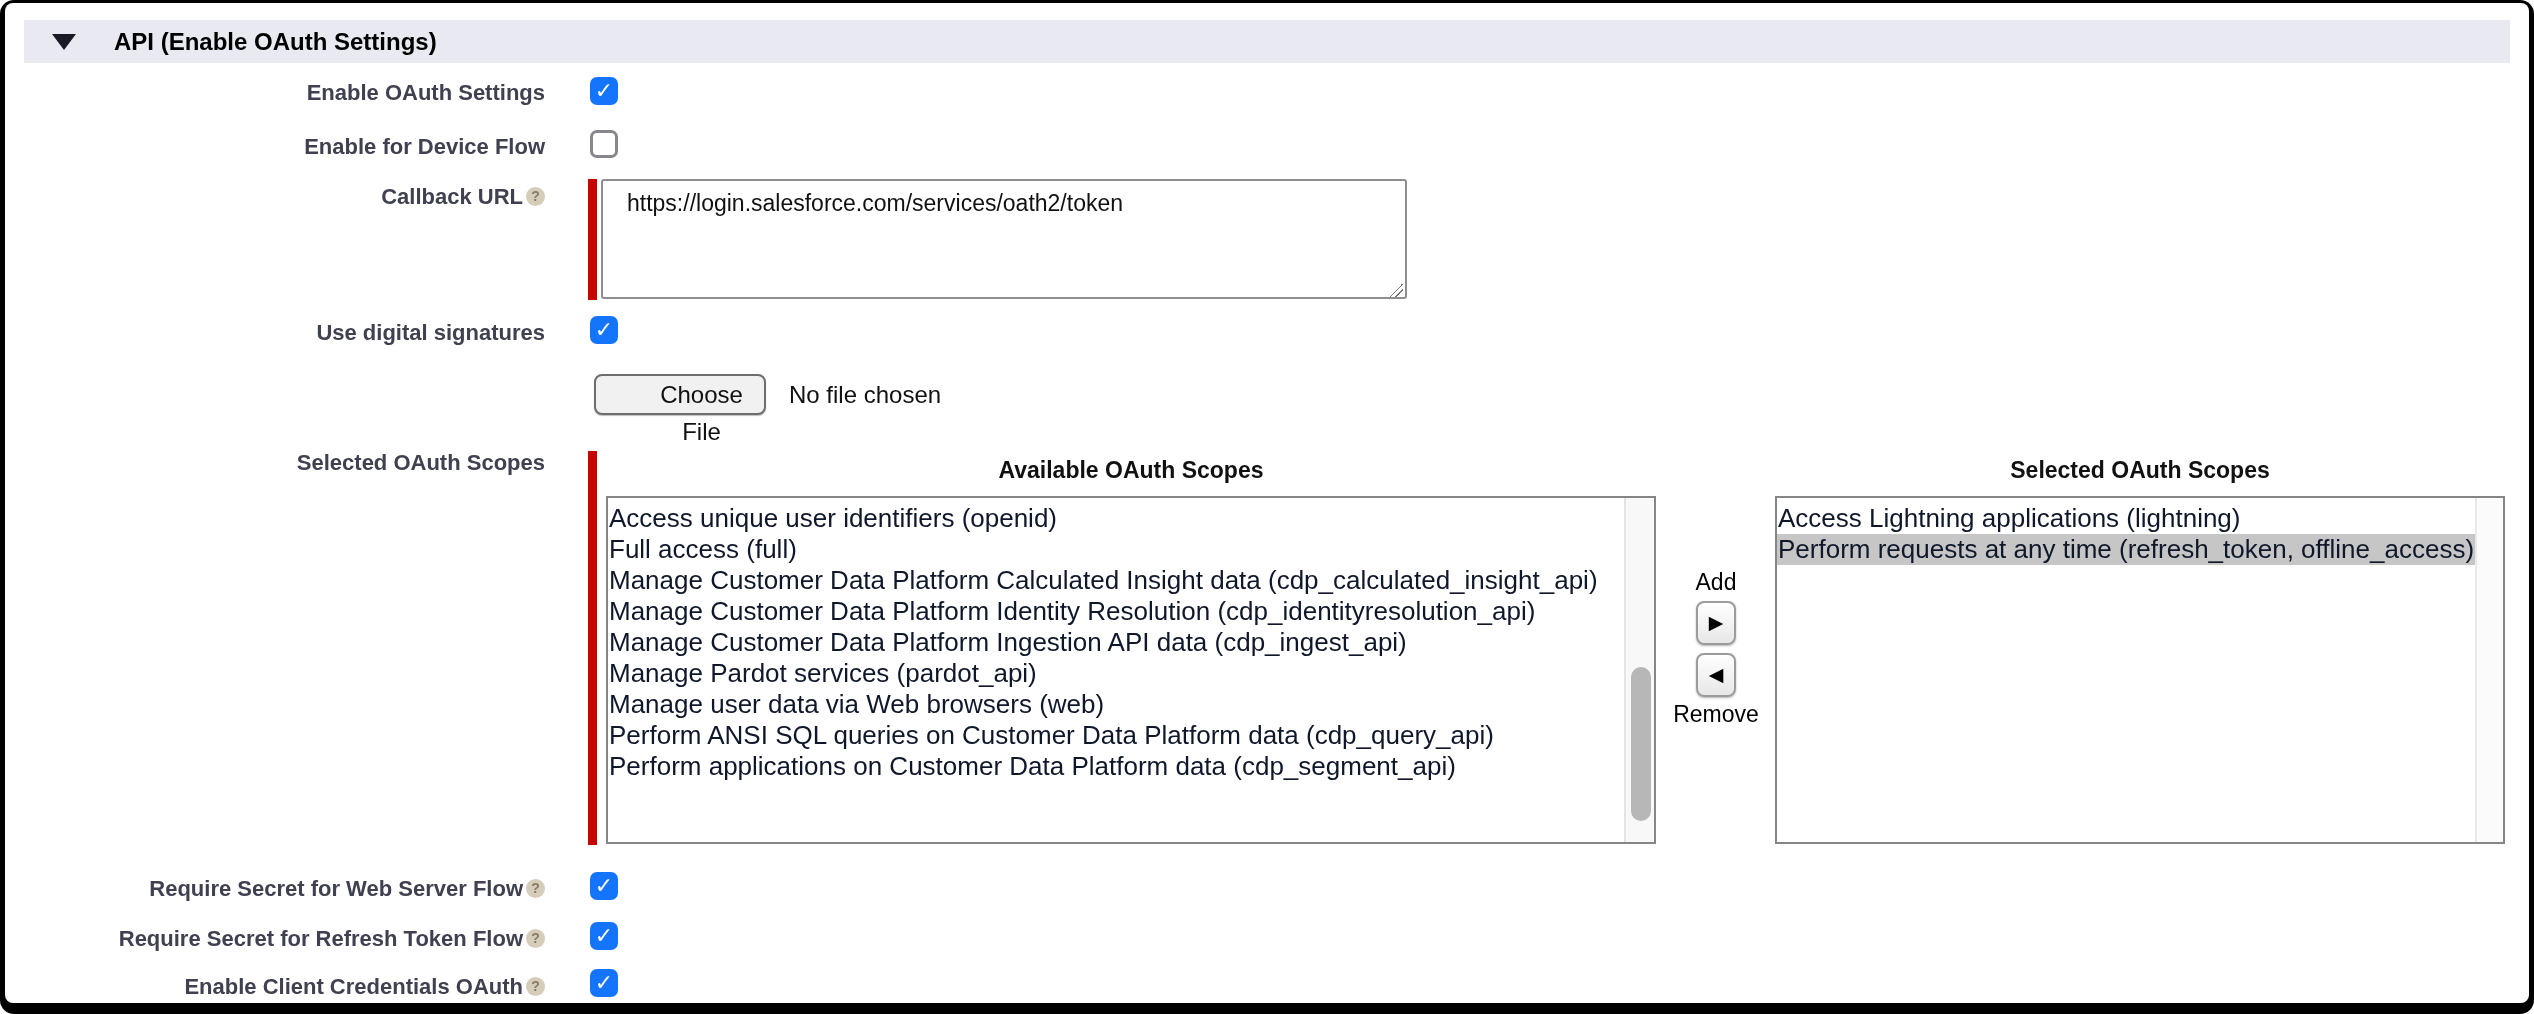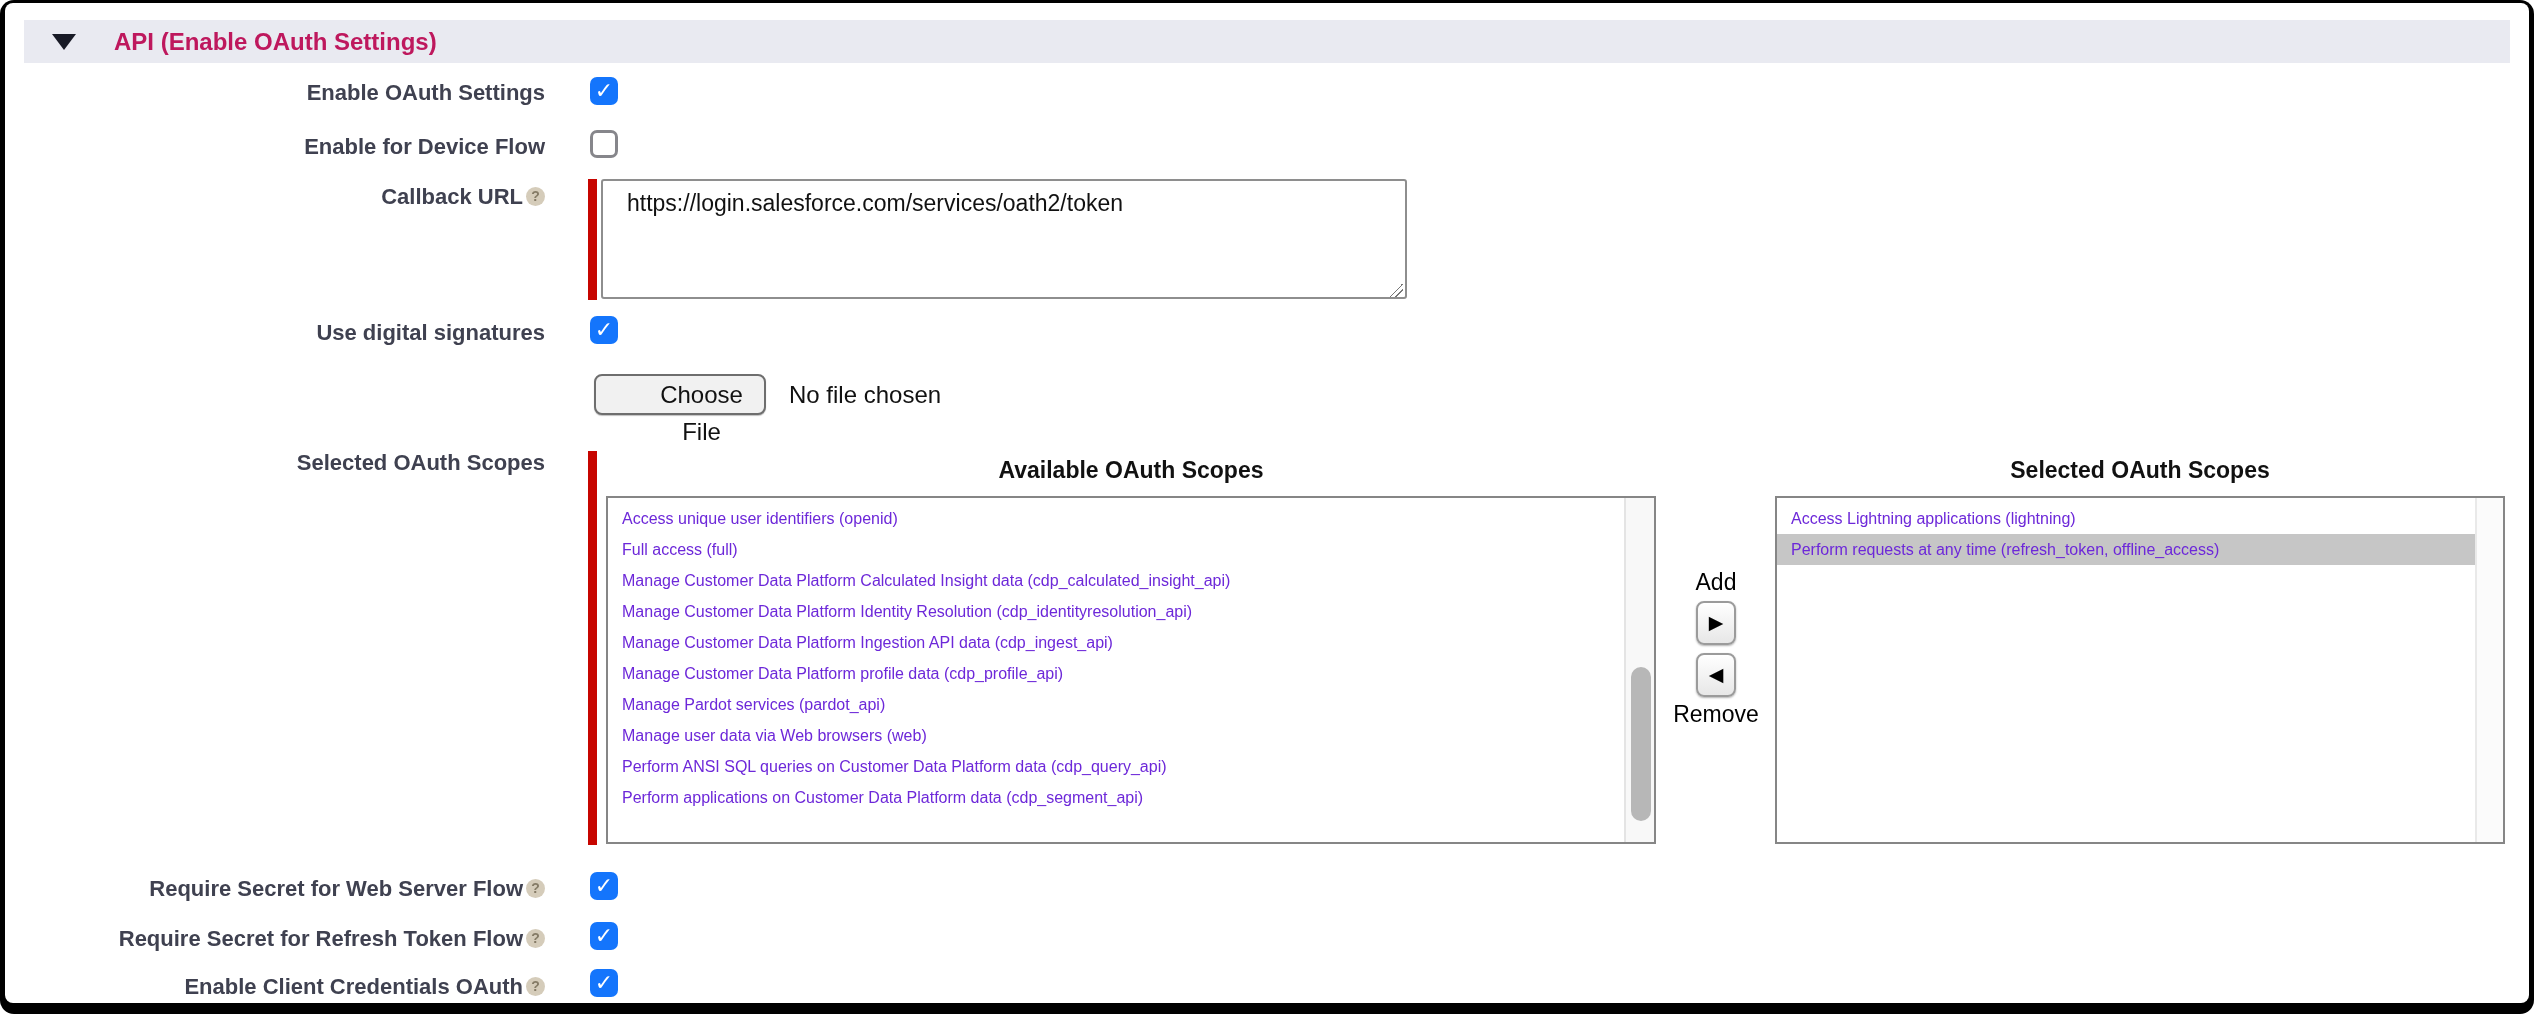--- a/index.html
+++ b/index.html
@@ -3,21 +3,21 @@
 <meta charset="utf-8">
 <style>
   html,body{margin:0;padding:0;background:#fff;}
   body{font-family:"Liberation Sans","DejaVu Sans",sans-serif;-webkit-font-smoothing:antialiased;}
   .frame{position:relative;width:2534px;height:1014px;background:#000;border-radius:14px;overflow:hidden;}
   .page{position:absolute;left:5px;top:3px;right:5px;bottom:11px;background:#fff;border-radius:8px;overflow:hidden;}
 
   
   .sec-header{position:absolute;left:19px;top:17px;width:2486px;height:43px;background:#e9eaf1;}
   .tri{position:absolute;left:28px;top:14px;width:0;height:0;border-left:12px solid transparent;border-right:12px solid transparent;border-top:16px solid #181a26;cursor:pointer;}
-  .sec-title{position:absolute;left:90px;top:0;height:43px;line-height:43px;font-size:24px;font-weight:bold;color:#be185d;}
+  .sec-title{position:absolute;left:90px;top:0;height:43px;line-height:43px;font-size:24px;font-weight:bold;color:#000000;}
 
   
   .flabel{position:absolute;left:0;width:540px;text-align:right;font-size:22px;font-weight:bold;color:#3f4150;line-height:27px;white-space:nowrap;}
   .help{display:inline-block;width:19px;height:19px;margin-left:3px;border-radius:50%;background:#d5ccba;color:#857b66;font-size:14px;font-weight:bold;text-align:center;line-height:19px;vertical-align:3px;cursor:pointer;}
 
   
   .cb{position:absolute;width:28px;height:28px;border-radius:7px;box-sizing:border-box;cursor:pointer;}
   .cb:not(.checked){background:#fff;border:3px solid #86868b;}
   .cb.checked{background:#1475fc;}
   .cb.checked::after{content:"✓";position:absolute;left:0;top:0;width:100%;height:100%;color:#fff;font-size:22px;font-weight:bold;text-align:center;line-height:27px;}
@@ -30,21 +30,21 @@
   .resize-grip{position:absolute;left:1384px;top:280px;width:14px;height:14px;background:
     linear-gradient(135deg,transparent 0 50%,#777 50% 57%,transparent 57% 68%,#777 68% 75%,transparent 75%);cursor:nwse-resize;}
 
   
   .file-btn{position:absolute;left:589px;top:371px;width:172px;height:41px;box-sizing:border-box;background:#f1f1f1;border:2px solid #6e6e6e;border-radius:8px;font-size:24px;color:#111;text-align:center;line-height:37px;cursor:pointer;box-shadow:0 1px 1px rgba(0,0,0,.25);padding-left:43px;}
   .file-status{position:absolute;left:784px;top:378px;font-size:24px;color:#111;}
 
   
   .scope-header{position:absolute;top:454px;font-size:23px;font-weight:bold;color:#111;text-align:center;}
   .listbox{position:absolute;top:493px;height:348px;box-sizing:border-box;background:#fff;border:2px solid #868686;overflow:hidden;padding-top:5px;cursor:default;}
-  .listbox .opt{font-size:16px;line-height:31px;padding-left:14px;white-space:nowrap;color:#6d28d9;cursor:pointer;}
+  .listbox .opt{font-size:26px;line-height:31px;padding-left:1px;white-space:nowrap;color:#0f172a;cursor:pointer;}
   .listbox .opt.selected{background:#c6c6c6;}
   .sb-track{position:absolute;top:0;right:0;bottom:0;width:28px;background:#f8f8f8;border-left:2px solid #e4e4e4;}
   .sb-thumb{position:absolute;right:3px;width:20px;top:49%;height:45%;background:#b7b7b7;border-radius:10px;cursor:grab;}
   .sb-gutter{position:absolute;top:0;right:0;bottom:0;width:26px;background:#fbfbfb;border-left:2px solid #e9e9e9;}
 
   .mv-label{position:absolute;width:110px;text-align:center;font-size:23px;color:#000;}
   .mv-btn{position:absolute;left:1691px;width:40px;height:44px;box-sizing:border-box;border:2px solid #9b9b9b;border-radius:8px;background:linear-gradient(#ffffff,#e7e7e7);box-shadow:0 1px 2px rgba(0,0,0,.3);font-size:19px;color:#000;text-align:center;line-height:40px;cursor:pointer;padding:0;}
 
   [data-interactable="true"]{cursor:pointer;}
   textarea[data-interactable="true"]{cursor:text;}
@@ -81,21 +81,20 @@
     <div class="reqbar" style="left:583px;top:448px;height:394px;" data-interactable="false"></div>
 
     <div class="scope-header" style="left:601px;width:1050px;" data-interactable="false">Available OAuth Scopes</div>
     <div class="listbox" style="left:601px;width:1050px;" data-interactable="true">
       <div data-interactable="false">
           <div class="opt" data-interactable="true">Access unique user identifiers (openid)</div>
           <div class="opt" data-interactable="true">Full access (full)</div>
           <div class="opt" data-interactable="true">Manage Customer Data Platform Calculated Insight data (cdp_calculated_insight_api)</div>
           <div class="opt" data-interactable="true">Manage Customer Data Platform Identity Resolution (cdp_identityresolution_api)</div>
           <div class="opt" data-interactable="true">Manage Customer Data Platform Ingestion API data (cdp_ingest_api)</div>
-          <div class="opt" data-interactable="true">Manage Customer Data Platform profile data (cdp_profile_api)</div>
           <div class="opt" data-interactable="true">Manage Pardot services (pardot_api)</div>
           <div class="opt" data-interactable="true">Manage user data via Web browsers (web)</div>
           <div class="opt" data-interactable="true">Perform ANSI SQL queries on Customer Data Platform data (cdp_query_api)</div>
           <div class="opt" data-interactable="true">Perform applications on Customer Data Platform data (cdp_segment_api)</div>
         </div>
       <div class="sb-track" data-interactable="true">
         <div class="sb-thumb" data-interactable="true"></div>
       </div>
     </div>
 

